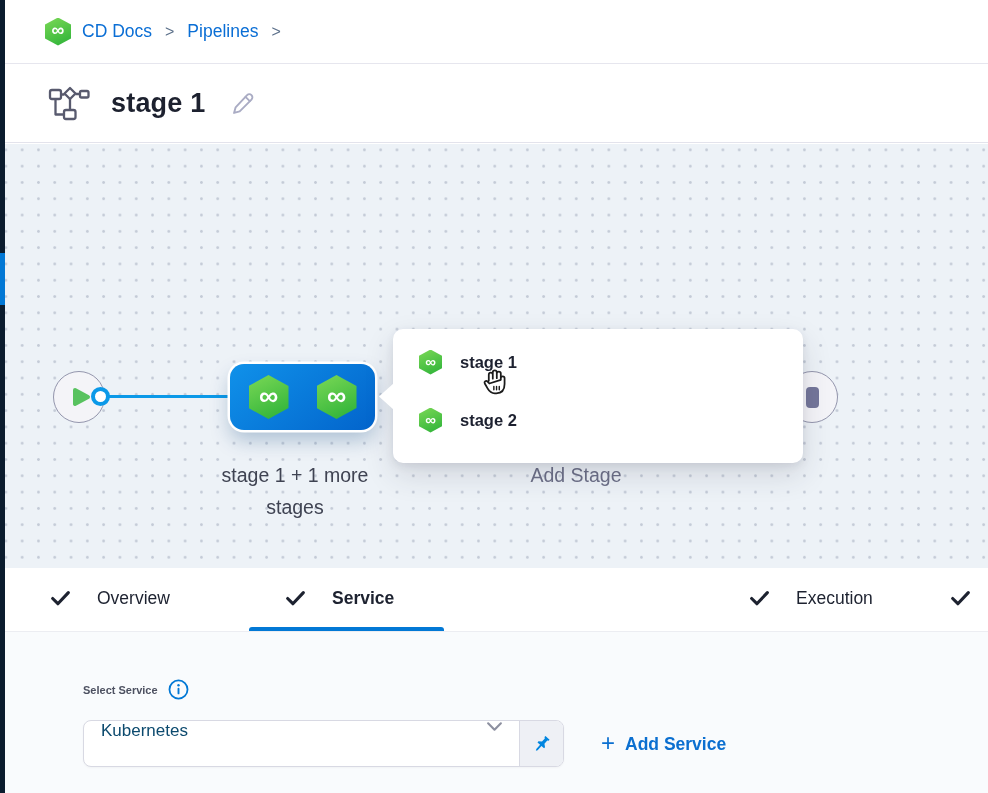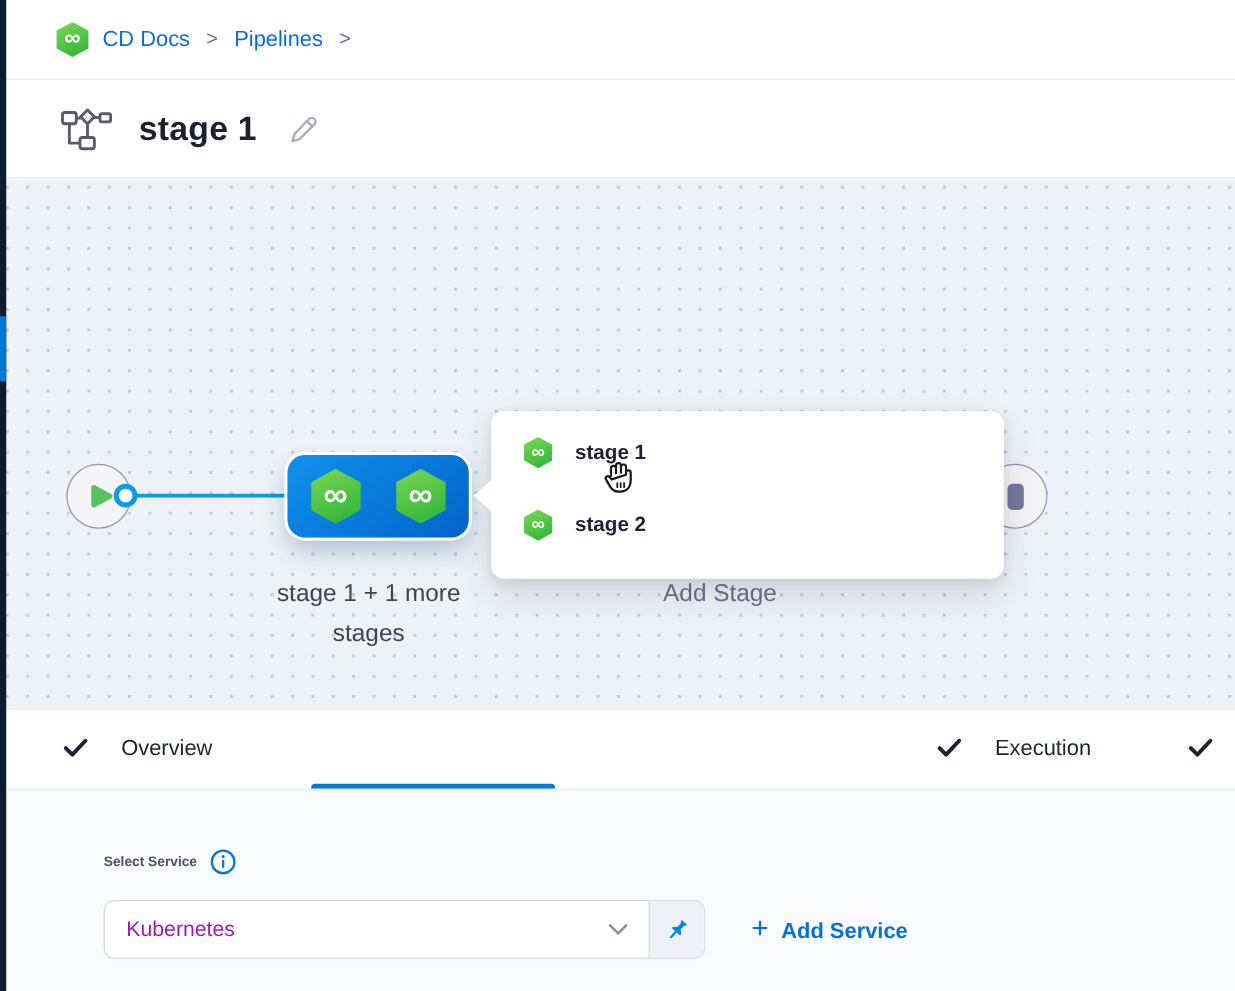--- a/index.html
+++ b/index.html
@@ -73,22 +73,22 @@
   .tab-underline { position:absolute; left:244px; bottom:0; width:195px; height:4px; background:#0278d5;
     border-radius:3px 3px 0 0; }
 
   
   .bottom-panel { position:absolute; left:5px; right:0; top:632px; height:161px; background:#f9fbfd; }
   .select-label { position:absolute; left:78px; top:47px; display:flex; align-items:center; gap:10px;
     font-size:11px; font-weight:700; color:#4d5161; }
   .select-group { position:absolute; left:78px; top:88px; width:481px; height:47px;
     border:1px solid #d8d9e3; border-radius:8px; background:#fff; display:flex; overflow:hidden;
     box-shadow:0 1px 2px rgba(40,41,61,.04); }
-  .select-main { flex:1; display:flex; align-items:center; justify-content:space-between;
-    padding:0 16px 0 17px; font-size:17px; color:#a21caf; cursor:pointer; }
+  .select-main { flex:1; display:flex; align-items:flex-start; justify-content:space-between;
+    padding:0 16px 0 17px; font-size:17px; color:#0c4a6e; cursor:pointer; }
   .pin-seg { width:44px; background:#eef0f5; border-left:1px solid #d8d9e3;
     display:flex; align-items:center; justify-content:center; cursor:pointer; }
   .add-service-btn { position:absolute; left:596px; top:96px; height:32px; display:flex; align-items:center; gap:10px;
     color:#0b6fd0; font-weight:700; font-size:17.5px; cursor:pointer; background:none; border:none;
     font-family:"Liberation Sans", sans-serif; }
   .plus-glyph { font-size:24px; font-weight:500; line-height:1; margin-top:-2px; }
   .inf { transform:translateY(-1px); }
 </style>
 </head>
 <body>
@@ -185,20 +185,26 @@
   </div>
 </div>
 
 <div class="tabbar">
   <div class="tab tab-1">
     <svg width="21" height="17" viewBox="0 0 16 13">
         <path d="M2 6.5 l4 4 L14 2" fill="none" stroke="#1d2230" stroke-width="2.4" stroke-linecap="round" stroke-linejoin="round"></path>
       </svg>
     <span>Overview</span>
   </div>
+  <div class="tab tab-2 active">
+    <svg width="21" height="17" viewBox="0 0 16 13">
+        <path d="M2 6.5 l4 4 L14 2" fill="none" stroke="#1d2230" stroke-width="2.4" stroke-linecap="round" stroke-linejoin="round"></path>
+      </svg>
+    <span>Service</span>
+  </div>
   <div class="tab tab-4">
     <svg width="21" height="17" viewBox="0 0 16 13">
         <path d="M2 6.5 l4 4 L14 2" fill="none" stroke="#1d2230" stroke-width="2.4" stroke-linecap="round" stroke-linejoin="round"></path>
       </svg>
     <span>Execution</span>
   </div>
   <div class="tab tab-5">
     <svg width="21" height="17" viewBox="0 0 16 13">
         <path d="M2 6.5 l4 4 L14 2" fill="none" stroke="#1d2230" stroke-width="2.4" stroke-linecap="round" stroke-linejoin="round"></path>
       </svg>

